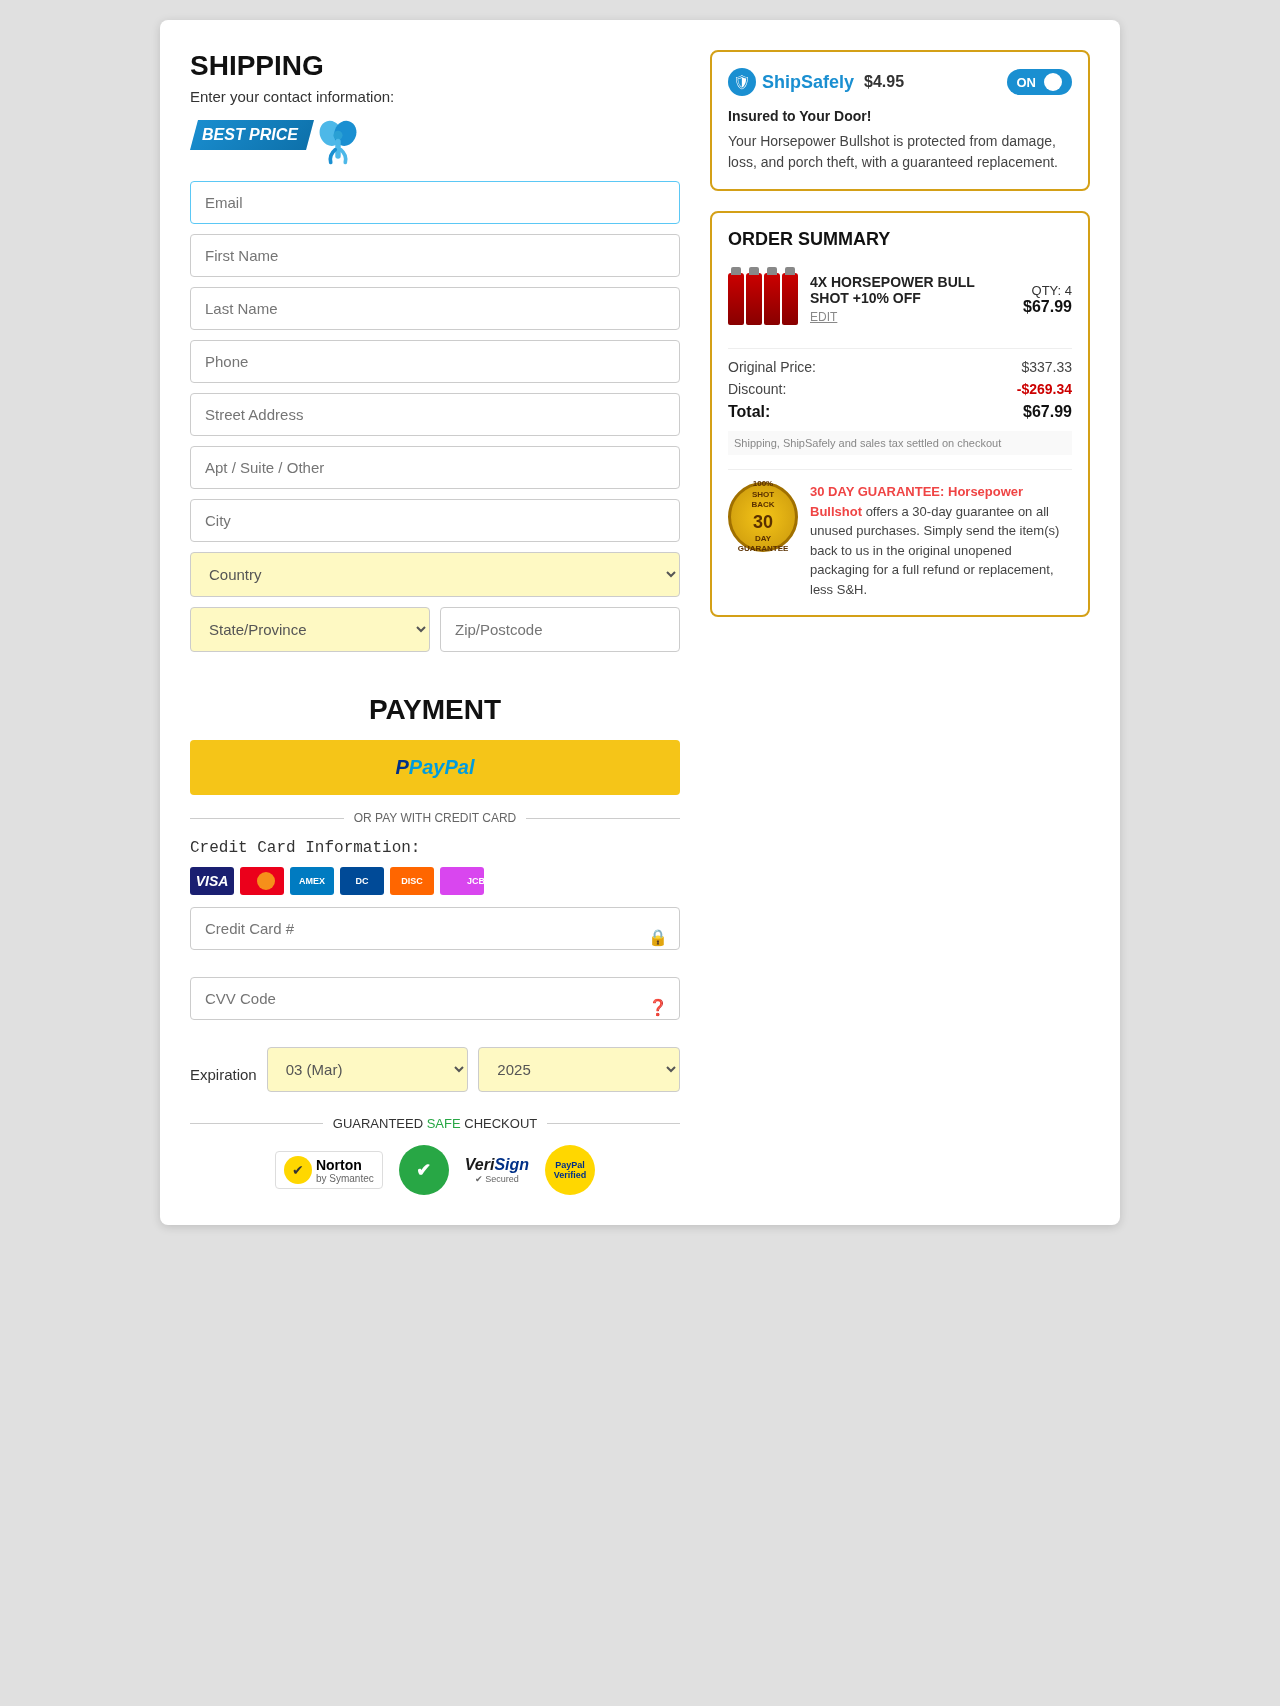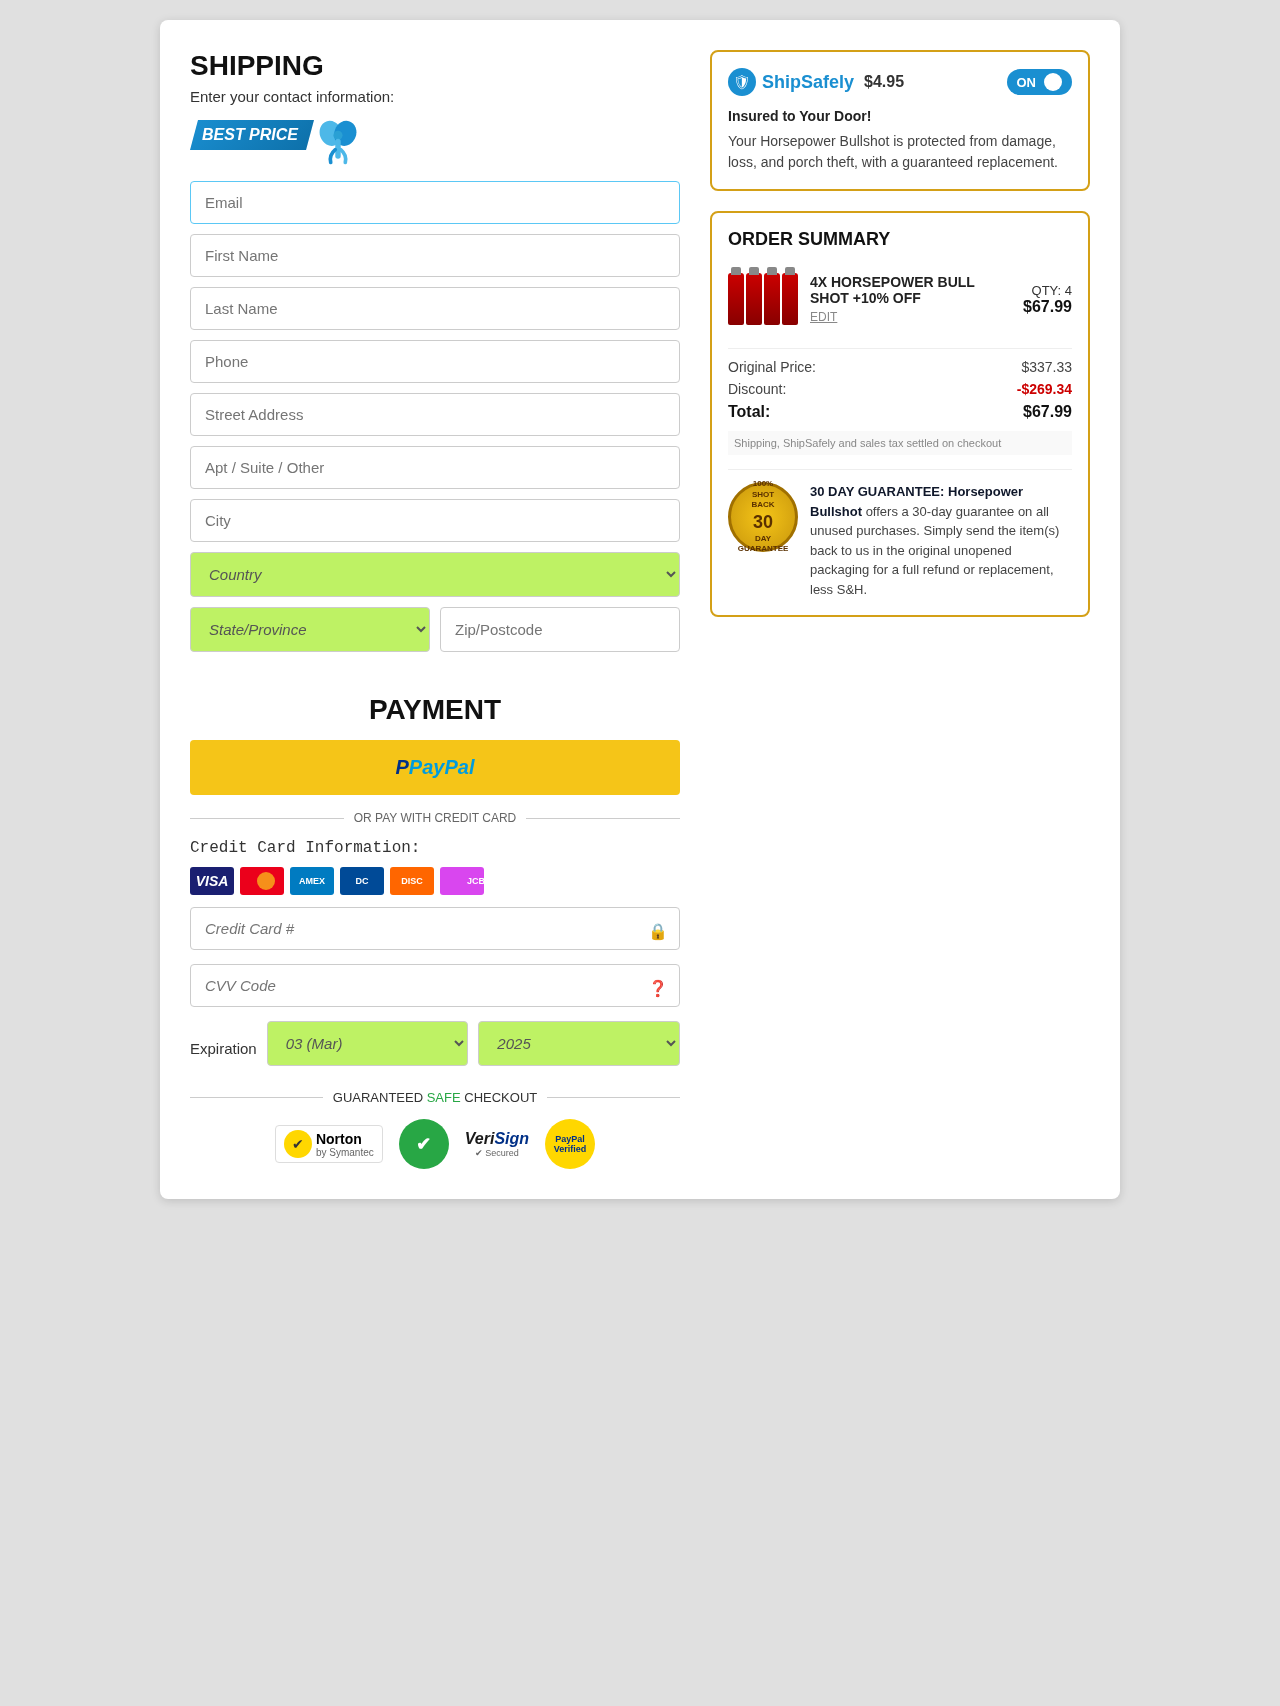--- a/index.html
+++ b/index.html
@@ -78,22 +78,21 @@
     }
     .form-row {
       display: flex;
       gap: 10px;
     }
     .form-row .form-input {
       flex: 1;
     }
     select.form-input {
       appearance: auto;
-      background: #bef264;
-      font-style: italic;
+      background: #fef9c3;
     }
     
     .payment-title {
       font-size: 28px;
       font-weight: 900;
       color: #111;
       margin: 32px 0 14px;
       text-align: center;
     }
     .paypal-btn {
@@ -155,22 +154,21 @@
     .card-mc { background: #eb001b; }
     .card-amex { background: #007bc1; }
     .card-diners { background: #004a97; }
     .card-discover { background: #ff6600; }
     .card-jcb { background: #d946ef; padding-left: 28px; }
     .input-with-icon {
       position: relative;
       margin-bottom: 10px;
     }
     .input-with-icon .form-input {
-      margin-bottom: 4px;
-      font-style: italic;
+      margin-bottom: 17px;
     }
     .input-icon {
       position: absolute;
       right: 12px;
       top: 50%;
       transform: translateY(-50%);
       color: #555;
       font-size: 16px;
     }
     .expiration-row {
@@ -467,21 +465,21 @@
     }
     .guarantee-badge .big-30 {
       font-size: 18px;
       font-weight: 900;
     }
     .guarantee-text {
       font-size: 13px;
       color: #444;
       line-height: 1.5;
     }
-    .guarantee-text strong { color: #0f172a; }
+    .guarantee-text strong { color: #ef4444; }
   </style>
 </head>
 <body>
 
 <div class="page-container">
 
   <div class="left-column">
     
     <h1 class="section-title">SHIPPING</h1>
     <p class="section-subtitle">Enter your contact information:</p>

